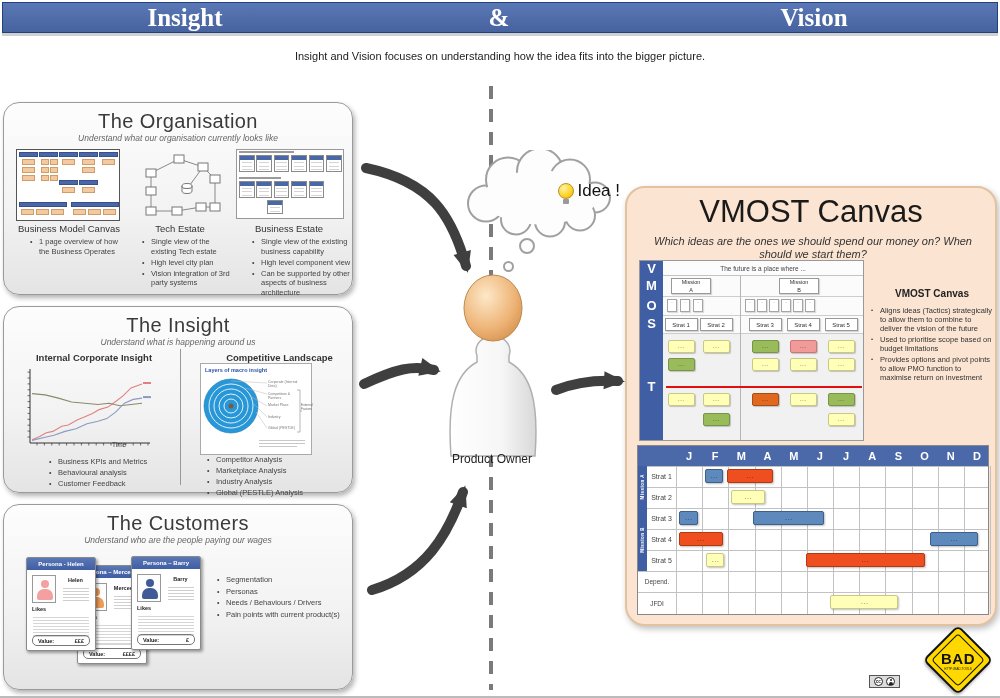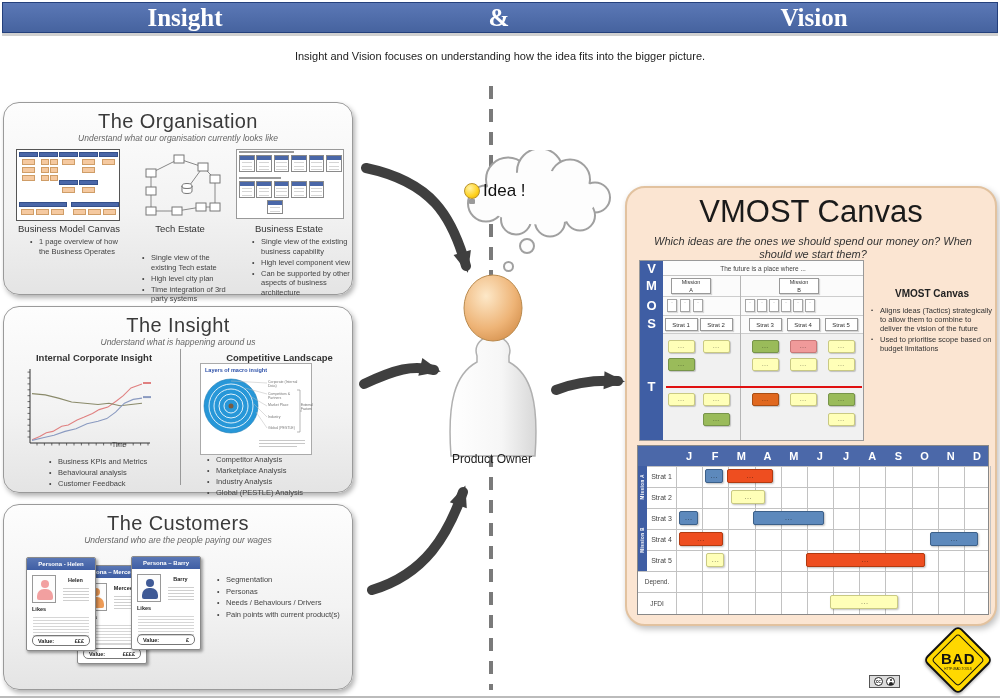--- a/index.html
+++ b/index.html
@@ -44,21 +44,21 @@
 .vside{position:absolute;left:244px;top:100px;width:122px}
 .vside .vh{font-weight:bold;font-size:10px;text-align:center;color:#222;margin-bottom:7px}
 .vside .blist2{font-size:7.5px;color:#333;line-height:9px}
 .vside .li{display:flex;margin-bottom:2px}
 .vside .bdot{flex:0 0 9px;width:9px;font-size:6px}
 #gantt{position:absolute;left:10px;top:257px;width:352px;height:170px;background:#fff;border:1px solid #888}
 .dash{position:absolute;left:489px;top:86px;width:4px;height:604px;background:repeating-linear-gradient(180deg,#7a7a7a 0 13px,transparent 13px 23px);z-index:0}
 .arrows{position:absolute;left:0;top:0;z-index:5;pointer-events:none}
 .ar{fill:none;stroke:#3f3f3f;stroke-width:10;stroke-linecap:round;marker-end:url(#ah)}
 .bubble{position:absolute;left:458px;top:150px;width:162px;height:98px;z-index:7}
-.bbl-content{position:absolute;left:6px;top:0;right:0;bottom:16px;display:flex;align-items:center;justify-content:flex-start;gap:3px}
+.bbl-content{position:absolute;left:6px;top:0;right:0;bottom:16px;display:flex;align-items:center;justify-content:flex-end;gap:3px}
 .bulb{position:relative;width:16px;height:16px;border-radius:50%;background:radial-gradient(circle at 35% 30%,#fff2a8,#ffd21f 60%,#e0a800);border:1px solid #b8912a}
 .bulb::after{content:"";position:absolute;left:4px;top:15px;width:6px;height:5px;background:#9a9a9a;border-radius:1px}
 .idea-t{font-size:17px;color:#111}
 .tc{position:absolute;background:#fdfdfd;border:2px solid #a0a0a0;border-radius:50%;z-index:6}
 .polabel{position:absolute;left:402px;top:452px;width:180px;text-align:center;font-size:12px;color:#222;z-index:6}
 .bad{position:absolute;left:920px;top:622px;width:76px;height:76px;z-index:2}
 .bad-d{position:absolute;left:13px;top:13px;width:50px;height:50px;background:#ffd800;border:2px solid #111;transform:rotate(45deg);border-radius:6px;box-shadow:1px 2px 3px rgba(0,0,0,.3)}
 .bad-inner{position:absolute;left:19px;top:19px;width:38px;height:38px;background:none;border:1.5px solid #111;transform:rotate(45deg);border-radius:4px}
 .bad-t{position:absolute;inset:0;display:flex;flex-direction:column;align-items:center;justify-content:center;font-weight:bold;color:#111}
 .bad-t .b1{font-size:15px;letter-spacing:.5px}
@@ -202,32 +202,32 @@
       </div>
     <div class="cap" style="left:0;width:130px">Business Model Canvas</div>
     <div class="cap" style="left:128px;width:96px">Tech Estate</div>
     <div class="cap" style="left:226px;width:118px">Business Estate</div>
     <div class="blist" style="left:26px;top:134px;width:100px">
         <div class="li">
           <span class="bdot">•</span>
           <span>1 page overview of how the Business Operates</span>
         </div>
       </div>
-    <div class="blist" style="left:138px;top:150px;width:95px">
+    <div class="blist" style="left:138px;top:134px;width:95px">
         <div class="li">
           <span class="bdot">•</span>
           <span>Single view of the existing Tech estate</span>
         </div>
         <div class="li">
           <span class="bdot">•</span>
           <span>High level city plan</span>
         </div>
         <div class="li">
           <span class="bdot">•</span>
-          <span>Time integration of 3rd party systems</span>
+          <span>Vision integration of 3rd party systems</span>
         </div>
       </div>
     <div class="blist" style="left:248px;top:134px;width:104px">
         <div class="li">
           <span class="bdot">•</span>
           <span>Single view of the existing business capability</span>
         </div>
         <div class="li">
           <span class="bdot">•</span>
           <span>High level component view</span>
@@ -523,20 +523,24 @@
       <div class="vh">VMOST Canvas</div>
       <div class="blist2">
           <div class="li">
             <span class="bdot">•</span>
             <span>Aligns ideas (Tactics) strategically to allow them to combine to deliver the vision of the future</span>
           </div>
           <div class="li">
             <span class="bdot">•</span>
             <span>Used to prioritise scope based on budget limitations</span>
           </div>
+          <div class="li">
+            <span class="bdot">•</span>
+            <span>Provides options and pivot points to allow PMO function to maximise return on investment</span>
+          </div>
         </div>
     </div>
     <div id="gantt">
         <div style="position: absolute; left: 0px; top: 0px; right: 0px; height: 20px; background: rgb(75, 104, 169);"></div>
         <div style="position: absolute; top: 0px; height: 20px; line-height: 20px; left: 38px; width: 26.1667px; text-align: center; color: rgb(255, 255, 255); font-weight: bold; font-size: 11px;">J</div>
         <div style="position: absolute; top: 0px; height: 20px; line-height: 20px; left: 64.1667px; width: 26.1667px; text-align: center; color: rgb(255, 255, 255); font-weight: bold; font-size: 11px;">F</div>
         <div style="position: absolute; top: 0px; height: 20px; line-height: 20px; left: 90.3333px; width: 26.1667px; text-align: center; color: rgb(255, 255, 255); font-weight: bold; font-size: 11px;">M</div>
         <div style="position: absolute; top: 0px; height: 20px; line-height: 20px; left: 116.5px; width: 26.1667px; text-align: center; color: rgb(255, 255, 255); font-weight: bold; font-size: 11px;">A</div>
         <div style="position: absolute; top: 0px; height: 20px; line-height: 20px; left: 142.667px; width: 26.1667px; text-align: center; color: rgb(255, 255, 255); font-weight: bold; font-size: 11px;">M</div>
         <div style="position: absolute; top: 0px; height: 20px; line-height: 20px; left: 168.833px; width: 26.1667px; text-align: center; color: rgb(255, 255, 255); font-weight: bold; font-size: 11px;">J</div>

